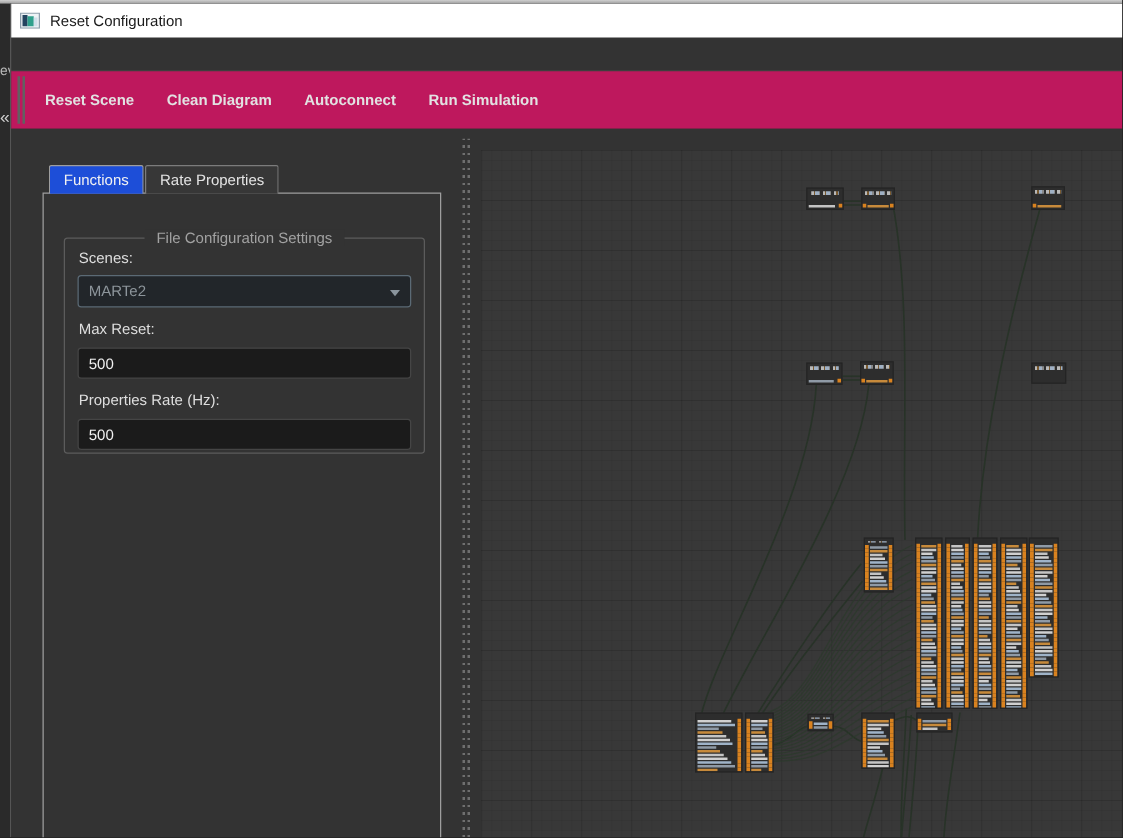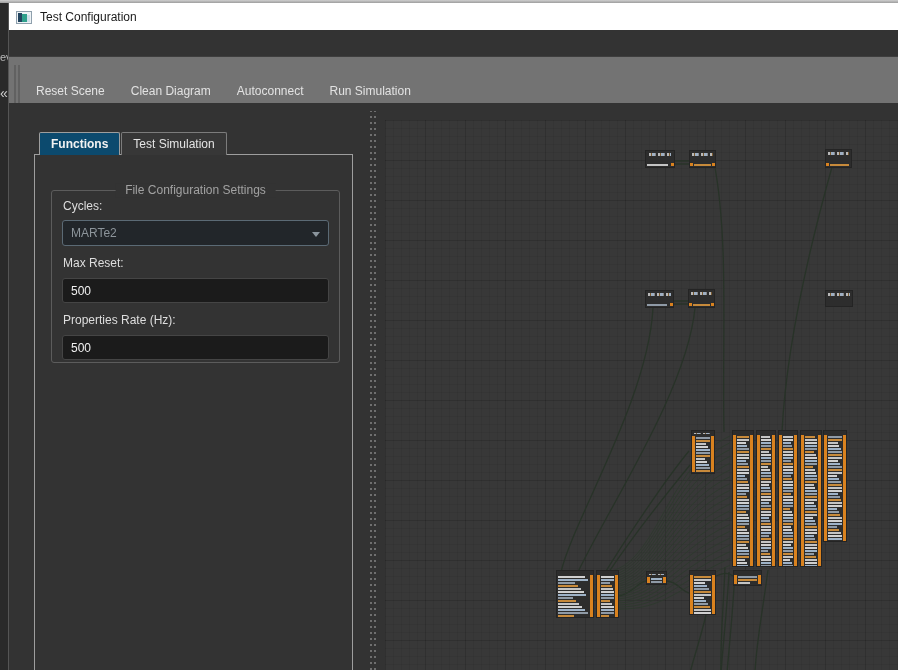--- a/index.html
+++ b/index.html
@@ -14,33 +14,33 @@
   
   .window{position:absolute;left:8px;top:3px;width:890px;height:667px;background:#333333;
     border-left:1px solid #555;}
   .titlebar{position:absolute;left:0;top:0;right:0;height:27px;background:#ffffff;
     display:flex;align-items:center;padding-left:7px;}
   .titlebar .app-icon{width:16px;height:13px;margin-right:8px;display:inline-block;}
   .titlebar .title{font-size:12px;color:#1a1a1a;}
   .menubar{position:absolute;left:0;top:27px;right:0;height:26px;background:#333333;
     display:flex;align-items:center;padding-left:5px;}
   .menu-item{color:#e6e6e6;font-size:12px;padding:4px 10px;cursor:default;}
-  .toolbar{position:absolute;left:0;top:53px;right:0;height:47px;background:#737373;
-    border-top:1px solid #3e3e3e;display:flex;align-items:flex-end;}
+  .toolbar{position:absolute;left:0;top:53px;right:0;height:47px;background:#be185d;
+    border-top:1px solid #3e3e3e;display:flex;align-items:center;font-weight:bold;}
   .tb-handle{width:7px;height:38px;margin:0 8px 0 5px;
     background:
       linear-gradient(#616161,#616161) 0 0/2px 100% no-repeat,
       linear-gradient(#616161,#616161) 4px 0/2px 100% no-repeat;}
   .tb-btn{color:#e2e2e2;font-size:12px;padding:5px 7px;margin-right:12px;border-radius:2px;cursor:default;}
   .content{position:absolute;left:0;top:100px;right:0;bottom:0;background:#333333;}
   
   .tabs{position:absolute;left:30px;top:29px;display:flex;z-index:3;}
   .tab{font-size:12px;height:23px;display:flex;align-items:center;padding:0 11px;
     border:1px solid #7c7c7c;border-bottom:none;border-radius:2px 2px 0 0;margin-right:1px;}
-  .tab.active{background:#0c4a6e;color:#f2f2f2;border-color:#9e9e9e;font-weight:bold;}
+  .tab.active{background:#1d4ed8;color:#f2f2f2;border-color:#9e9e9e;}
   .tab.inactive{background:#373737;color:#e4e4e4;}
   .pane{position:absolute;left:25px;top:51px;width:319px;bottom:-2px;
     border:1px solid #9e9e9e;background:#333333;z-index:2;}
   .groupbox{position:absolute;left:16px;top:35px;width:289px;height:173px;
     border:1px solid #5c5c5c;border-radius:3px;}
   .groupbox .legend{position:absolute;left:50%;top:0;transform:translate(-50%,-55%);
     background:#333333;padding:0 10px;color:#a2a2a2;font-size:12px;white-space:nowrap;}
   .field-label{color:#dedede;font-size:12px;margin:0 0 0 11px;}
   .lbl1{margin-top:8px;}
   .combo{position:relative;margin:7px 10px 0 10px;height:26px;background:#22262a;
@@ -92,44 +92,44 @@
 
     <div class="titlebar">
       <span class="app-icon">
         <svg width="16" height="13" viewBox="0 0 16 13">
           <rect x="0.5" y="0.5" width="15" height="12" fill="#eef3f6" stroke="#8fa0ad"></rect>
           <rect x="2" y="2" width="4" height="9" fill="#23445f"></rect>
           <rect x="6" y="3" width="5" height="8" fill="#2fa08c"></rect>
           <rect x="11" y="4" width="3" height="7" fill="#cfe0ea"></rect>
         </svg>
       </span>
-      <span class="title">Test Configuration</span>
+      <span class="title">Reset Configuration</span>
     </div>
 
 
     <div class="toolbar">
       <span class="tb-handle"></span>
       <span class="tb-btn">Reset Scene</span>
       <span class="tb-btn">Clean Diagram</span>
       <span class="tb-btn">Autoconnect</span>
       <span class="tb-btn">Run Simulation</span>
     </div>
 
     <div class="content">
 
       <div class="tabs">
         <div class="tab active">Functions</div>
-        <div class="tab inactive">Test Simulation</div>
+        <div class="tab inactive">Rate Properties</div>
       </div>
 
       <div class="pane">
         <div class="groupbox">
           <span class="legend">File Configuration Settings</span>
 
-          <div class="field-label lbl1">Cycles:</div>
+          <div class="field-label lbl1">Scenes:</div>
           <div class="combo">
             <span class="combo-value">MARTe2</span>
             <span class="arrow"></span>
           </div>
 
           <div class="field-label lbl2">Max Reset:</div>
           <input class="text-input" type="text" value="500" style="">
 
           <div class="field-label lbl2">Properties Rate (Hz):</div>
           <input class="text-input" type="text" value="500" style="">

